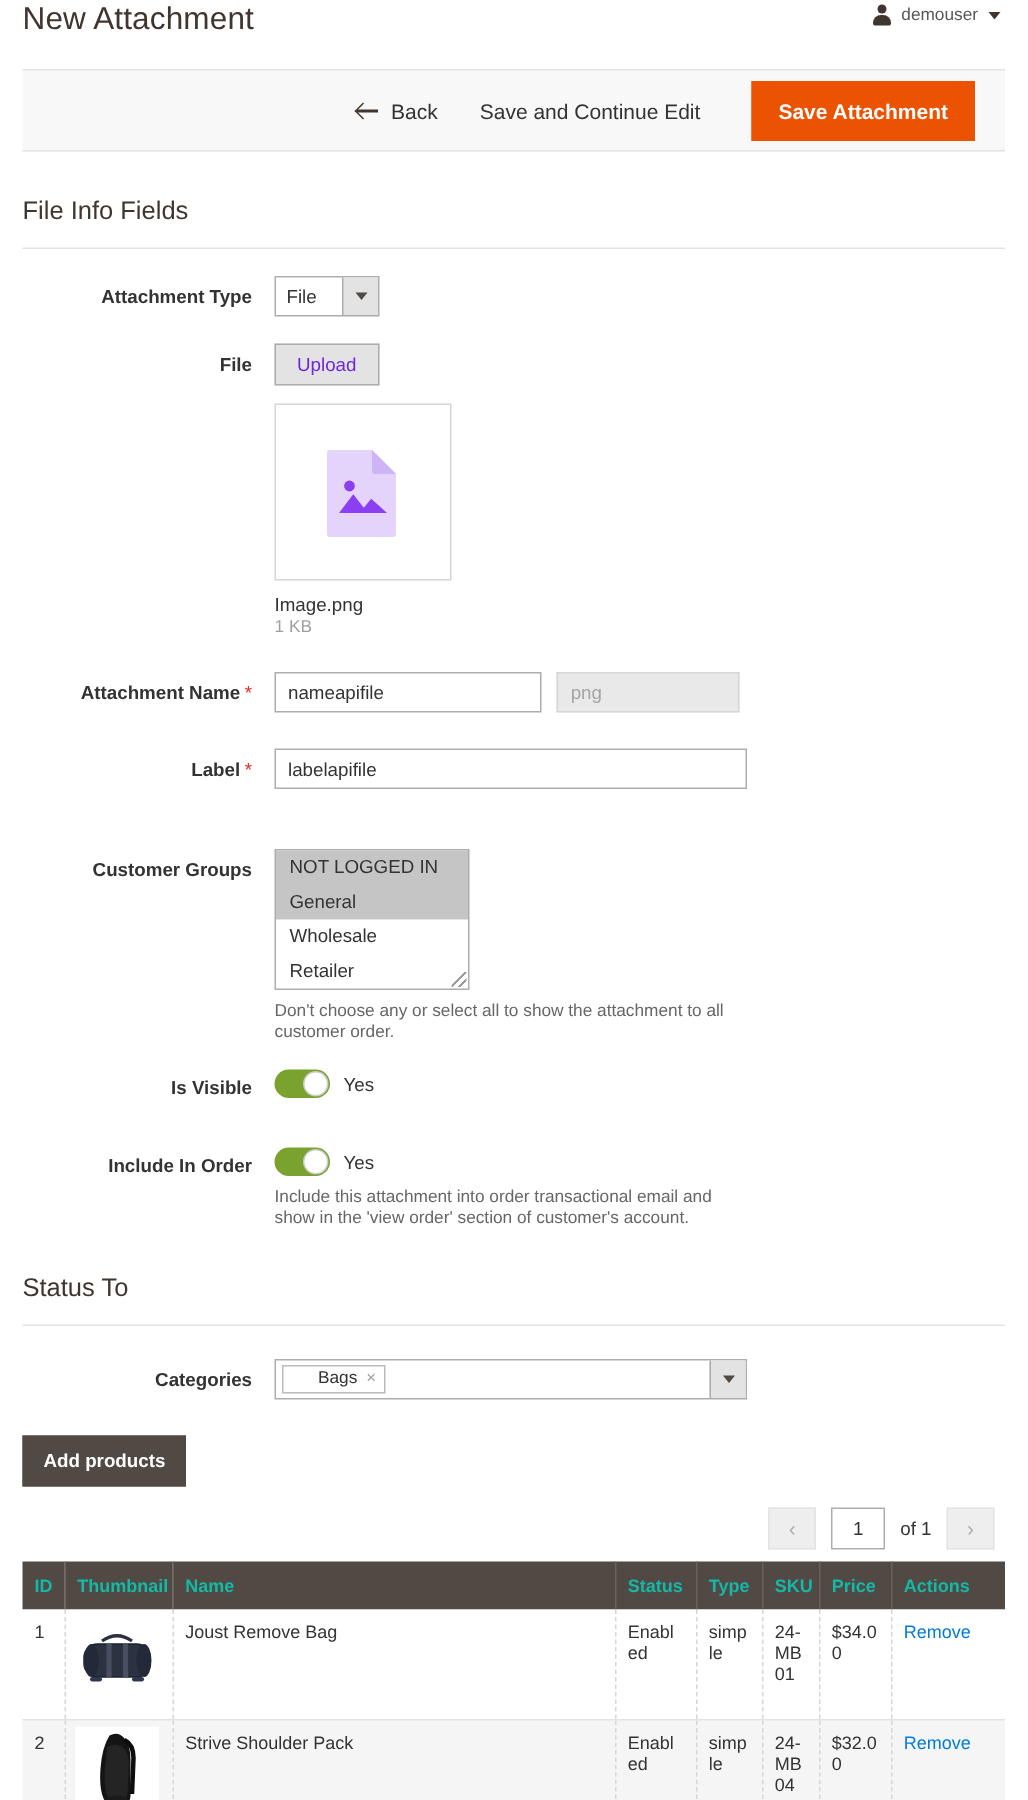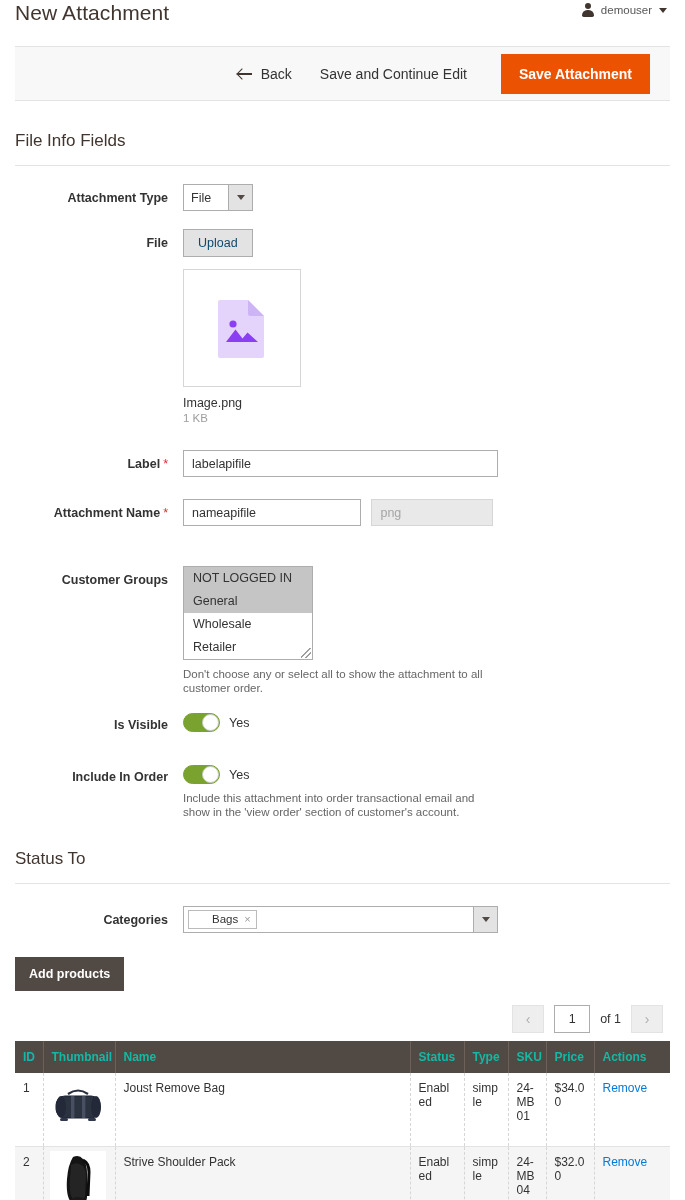--- a/index.html
+++ b/index.html
@@ -162,21 +162,21 @@
     border-right: 4.5px solid transparent;
     border-top: 5px solid #514943;
   }
 
   
   .btn-upload {
     background: #e3e3e3;
     border: 1px solid #adadad;
     padding: 6px 14px;
     font-size: 12.5px;
-    color: #0c4a6e;
+    color: #6d28d9;
     cursor: pointer;
     font-family: "Liberation Sans", sans-serif;
   }
 
   
   .file-preview { margin-top: 12px; }
   .preview-box {
     width: 118px; height: 118px;
     border: 1px solid #d6d6d6;
     background: #fff;
@@ -420,36 +420,36 @@
             </svg>
           </div>
           <div class="file-meta">
             <div class="file-name">Image.png</div>
             <div class="file-size">1 KB</div>
           </div>
         </div>
       </div>
     </div>
 
+    <div class="field-row" style="margin-top:22px;">
+      <div class="field-label">
+        <span>Attachment Name</span><span class="req-star">*</span>
+      </div>
+      <div class="field-control">
+        <input class="txt w-name" type="text" value="nameapifile" style="">
+        <input class="txt w-ext disabled" type="text" disabled="" placeholder="png" style="">
+      </div>
+    </div>
+
     <div class="field-row" style="margin-top:24px;">
       <div class="field-label">
         <span>Label</span><span class="req-star">*</span>
       </div>
       <div class="field-control">
         <input class="txt w-label" type="text" value="labelapifile" style="">
-      </div>
-    </div>
-
-    <div class="field-row" style="margin-top:22px;">
-      <div class="field-label">
-        <span>Attachment Name</span><span class="req-star">*</span>
-      </div>
-      <div class="field-control">
-        <input class="txt w-name" type="text" value="nameapifile" style="">
-        <input class="txt w-ext disabled" type="text" disabled="" placeholder="png" style="">
       </div>
     </div>
 
     <div class="field-row" style="margin-top:40px;">
       <div class="field-label">Customer Groups</div>
       <div class="field-control">
         <div class="multisel">
           <div class="opt selected">NOT LOGGED IN</div>
           <div class="opt selected">General</div>
           <div class="opt">Wholesale</div>

